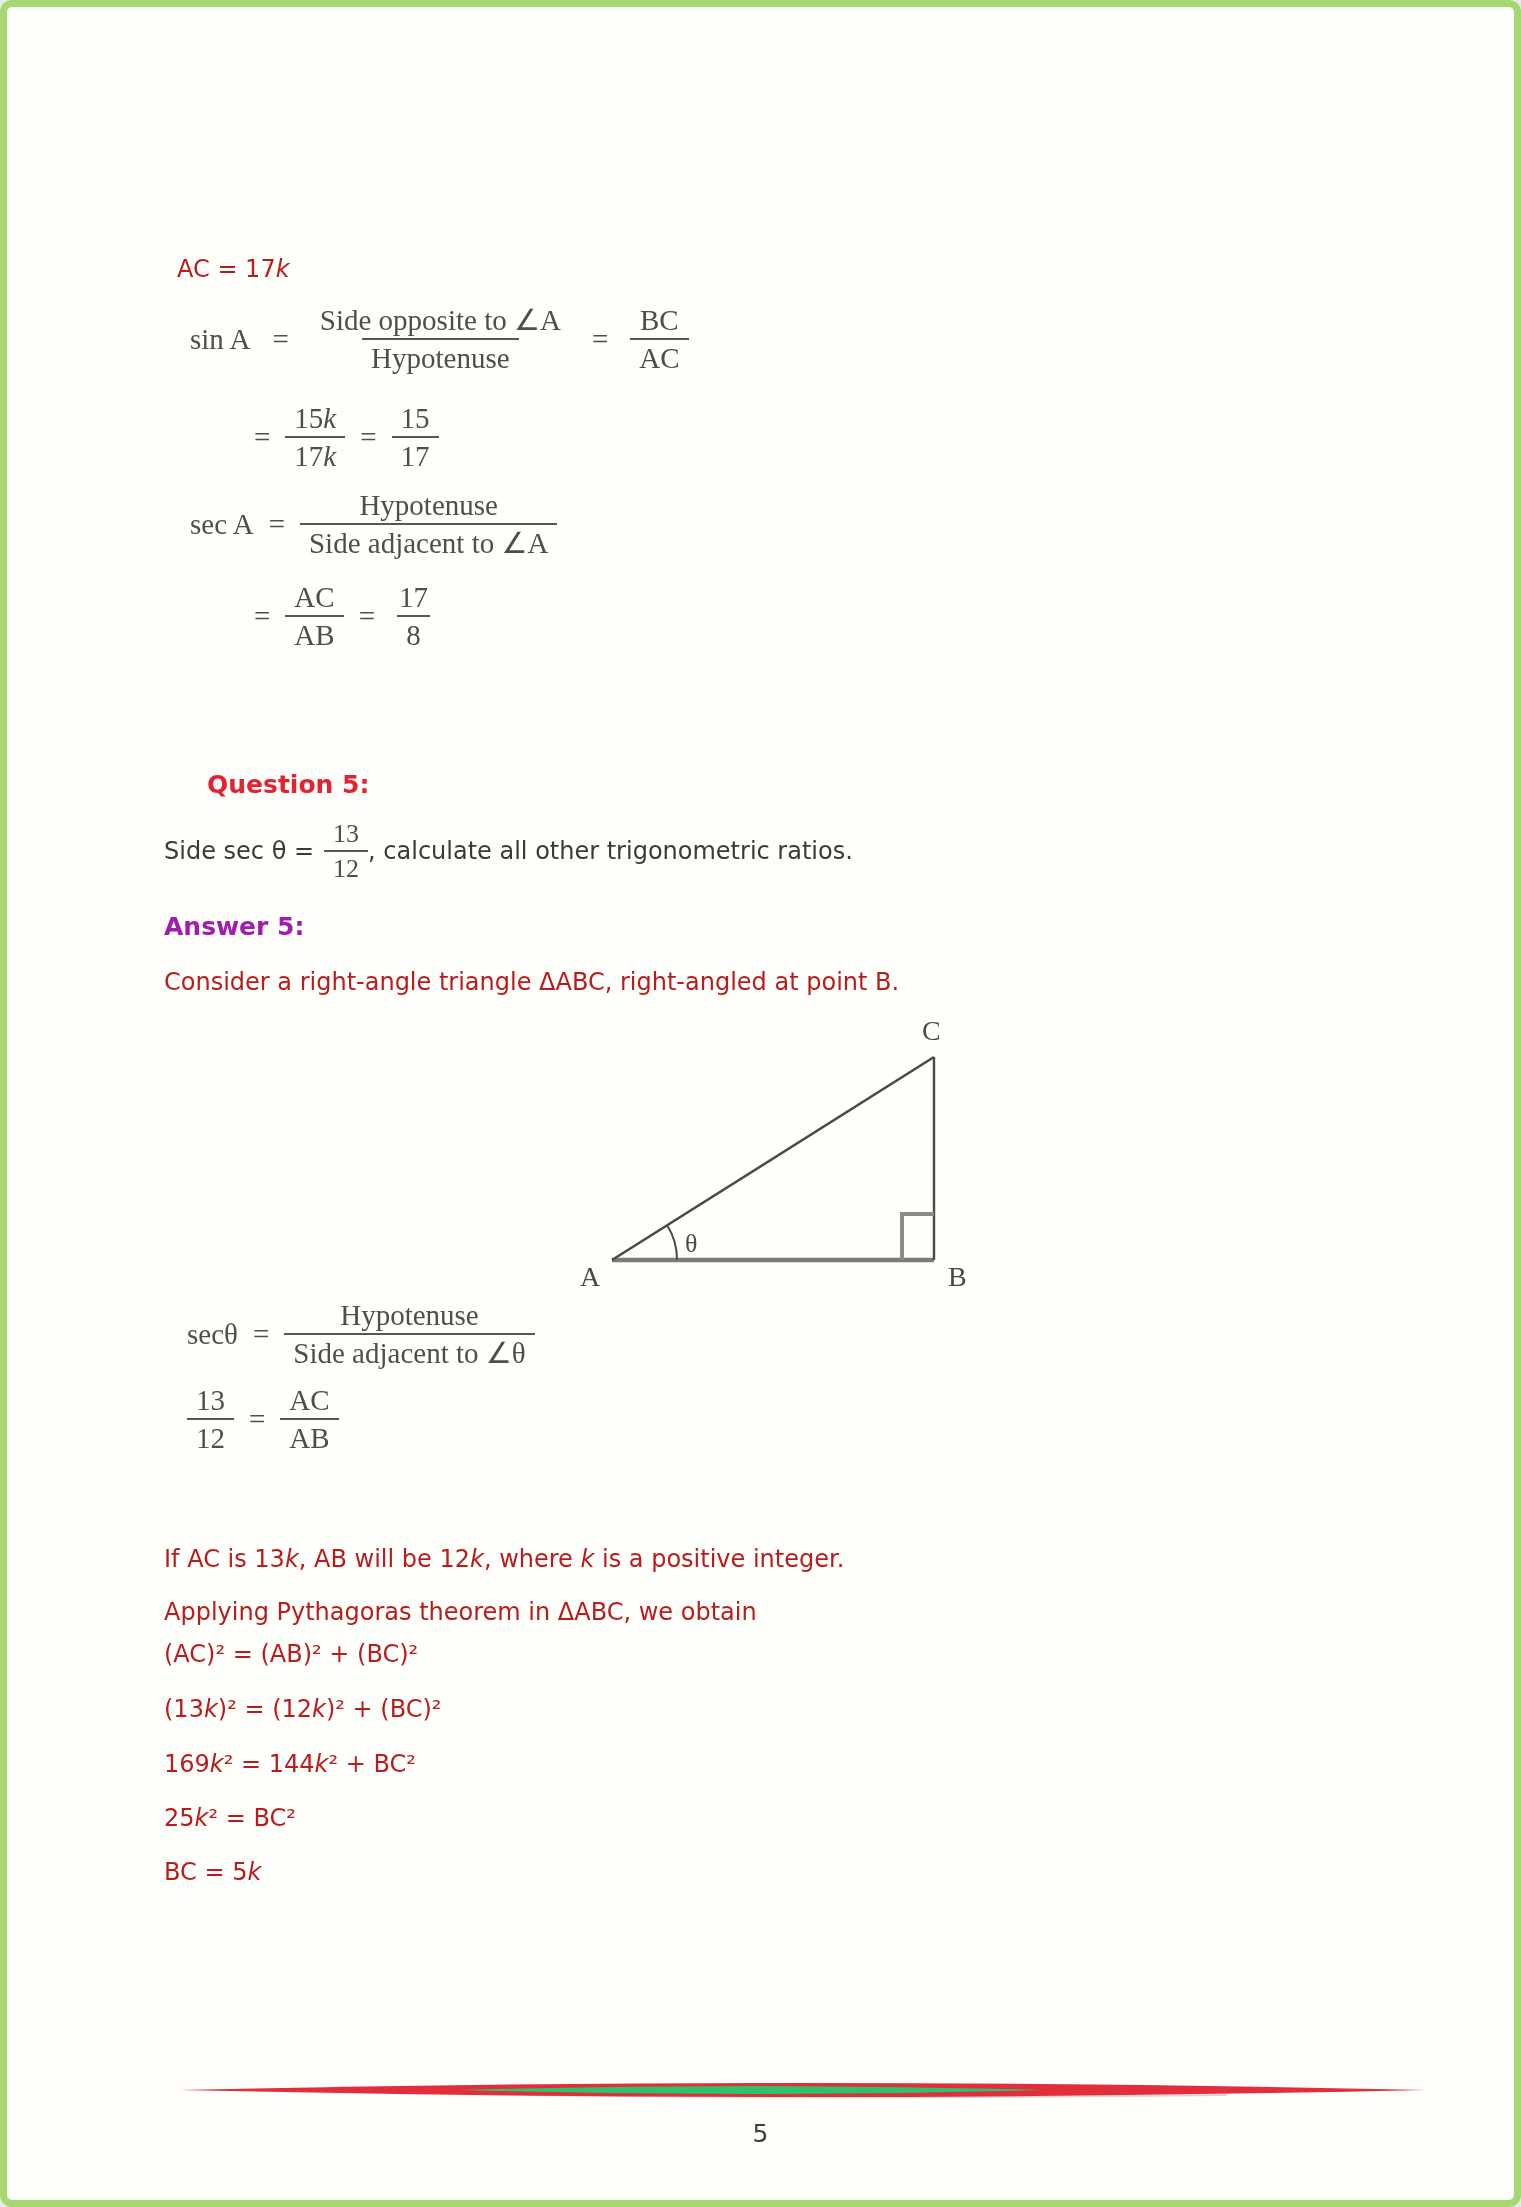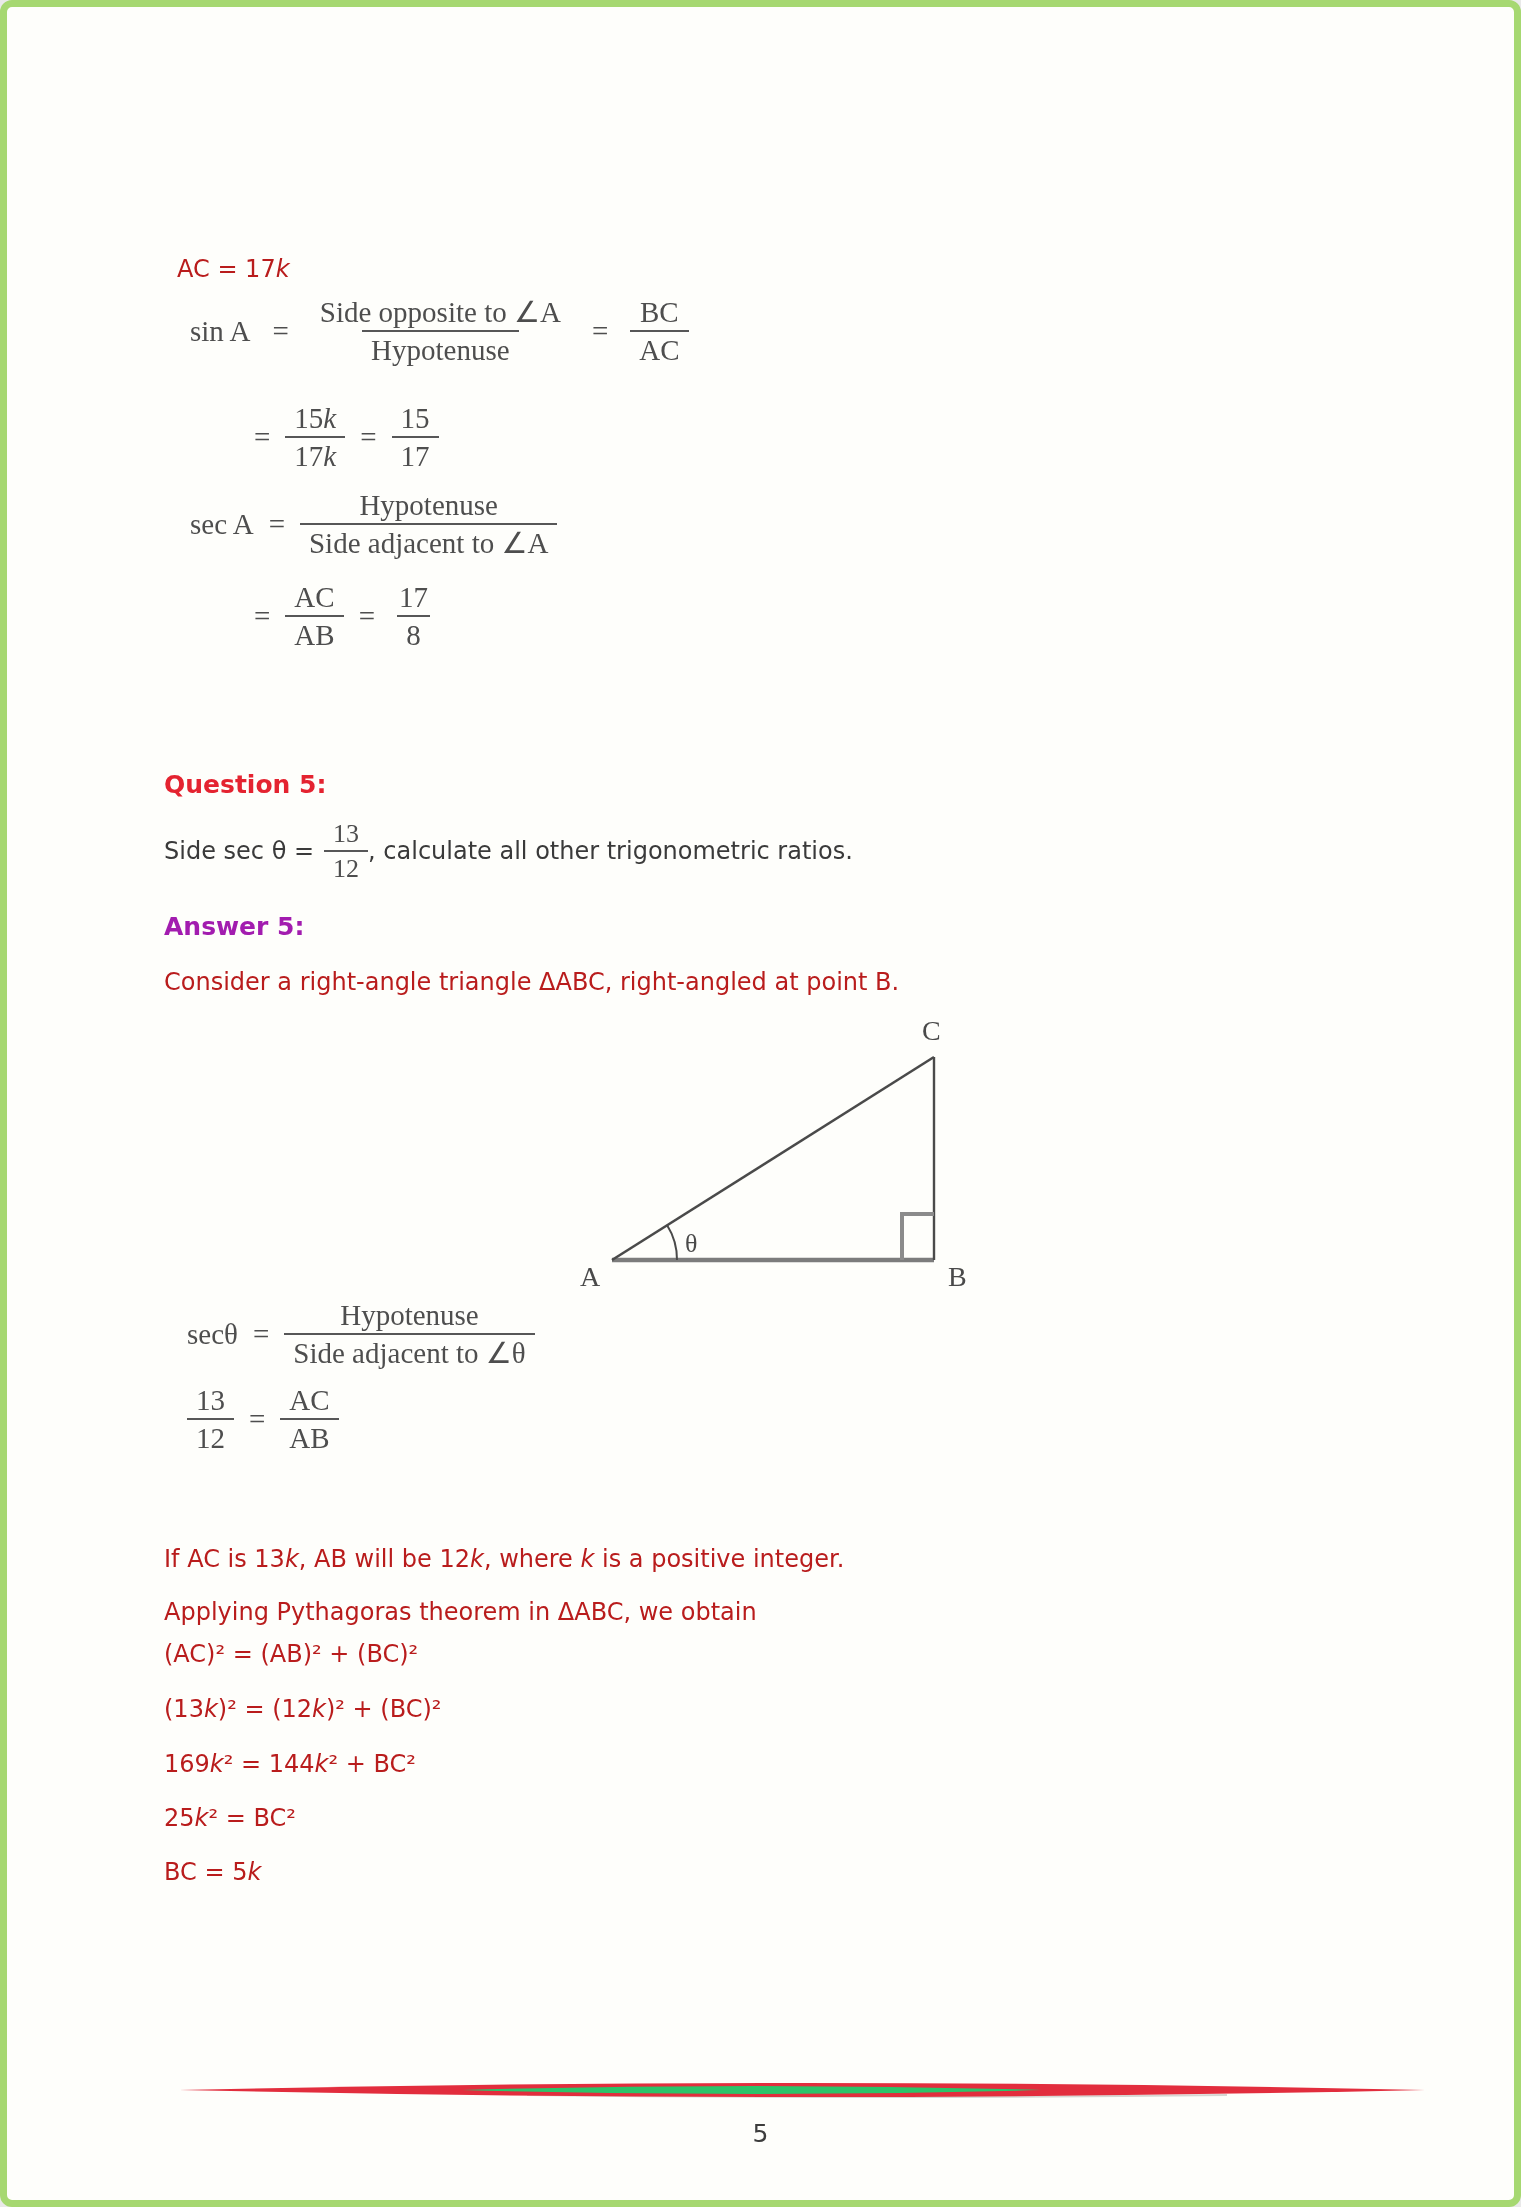--- a/index.html
+++ b/index.html
@@ -11,21 +11,21 @@
     background:#fefefb;
     border:7px solid #a6d871;
     border-radius:12px;
     font-family:"DejaVu Sans",sans-serif;
     color:#3a3a3a;
     overflow:hidden;
   }
   .abs{position:absolute;}
   .body-text{font-size:24px;line-height:1.3;color:#b91c1c;white-space:nowrap;}
   .heading{font-size:25px;font-weight:bold;white-space:nowrap;}
-  .q-red{color:#e42330;}
+  .q-red{color:#e42330;margin-left:43px;}
   .a-green{color:#a21caf;}
   
   .eq{
     display:flex;align-items:center;gap:13px;
     font-family:"Liberation Serif",serif;
     font-size:29px;color:#4e4e4e;white-space:nowrap;
   }
   .eq .sign{padding:0 2px;}
   .frac{display:inline-flex;flex-direction:column;align-items:center;line-height:1.12;}
   .frac .num{padding:0 9px 2px 9px;}
@@ -38,21 +38,21 @@
   i{font-style:italic;}
   svg text{font-family:"Liberation Serif",serif;fill:#4a4a4a;}
 </style>
 </head>
 <body>
 
 <div class="page">
 
   <div class="abs body-text" style="left:170px;top:247px;">AC = 17<i>k</i></div>
 
-  <div class="abs eq" style="left:183px;top:289px;gap:20px;">
+  <div class="abs eq" style="left:183px;top:297px;gap:20px;">
     <span class="lhs">sin A</span>
     <span class="sign">=</span>
     <span class="frac">
       <span class="num">Side opposite to ∠A</span>
       <span class="den">Hypotenuse</span>
     </span>
     <span class="sign">=</span>
     <span class="frac">
       <span class="num">BC</span>
       <span class="den">AC</span>

